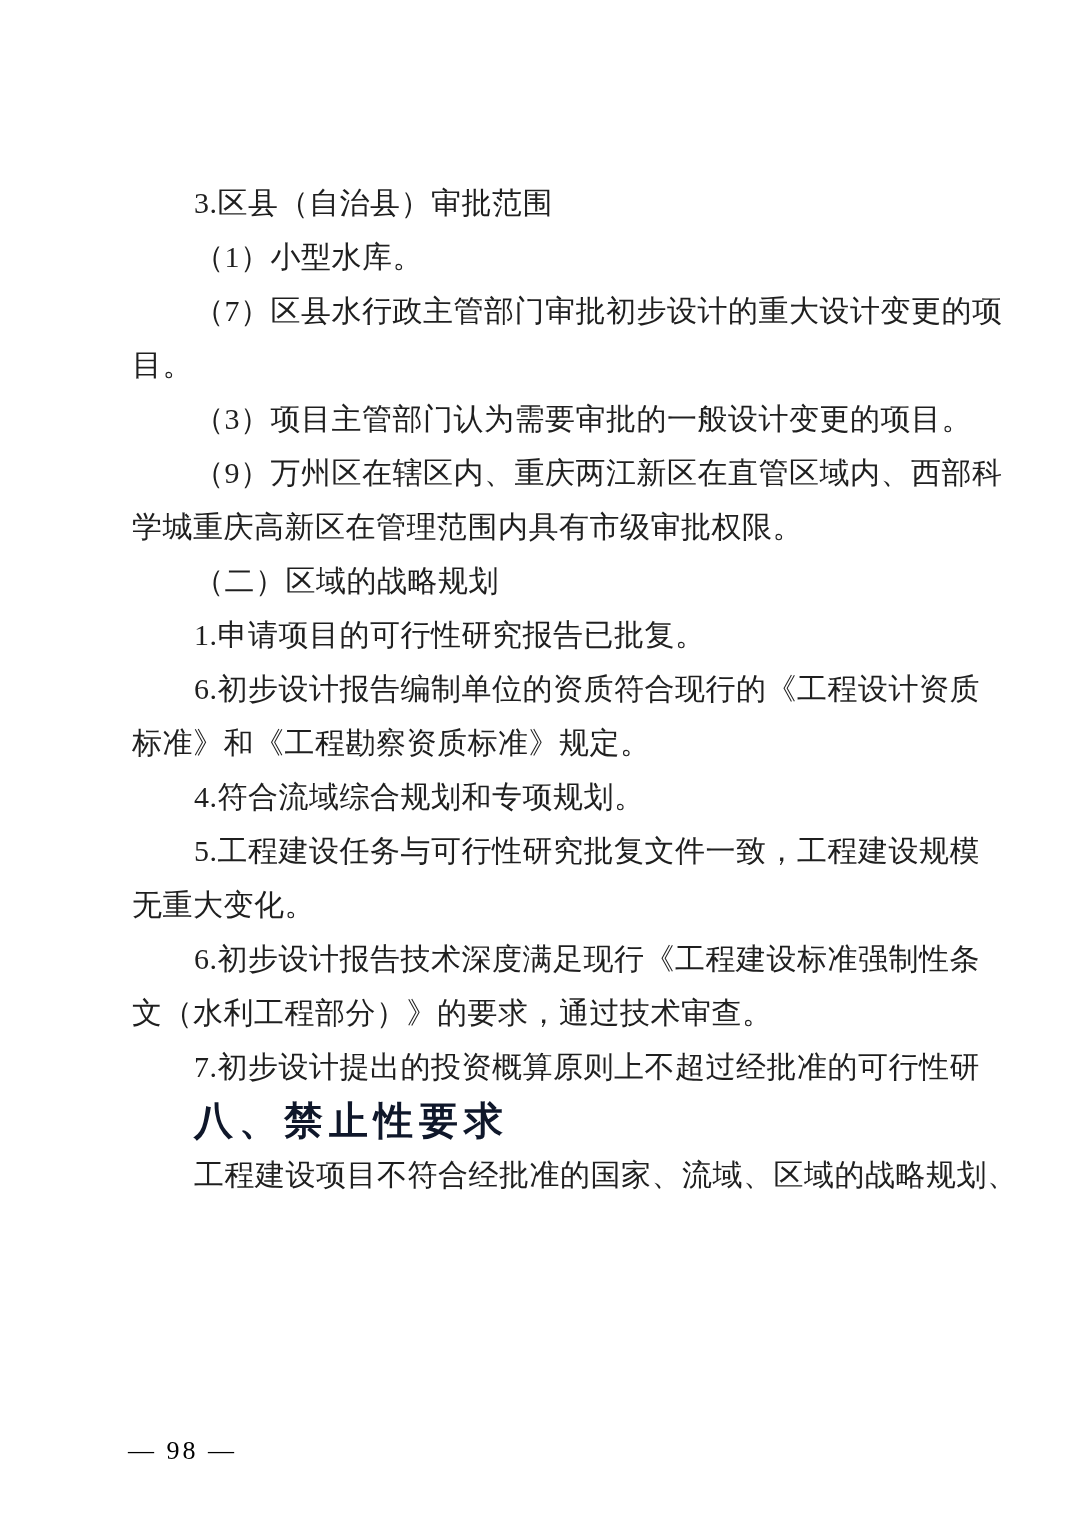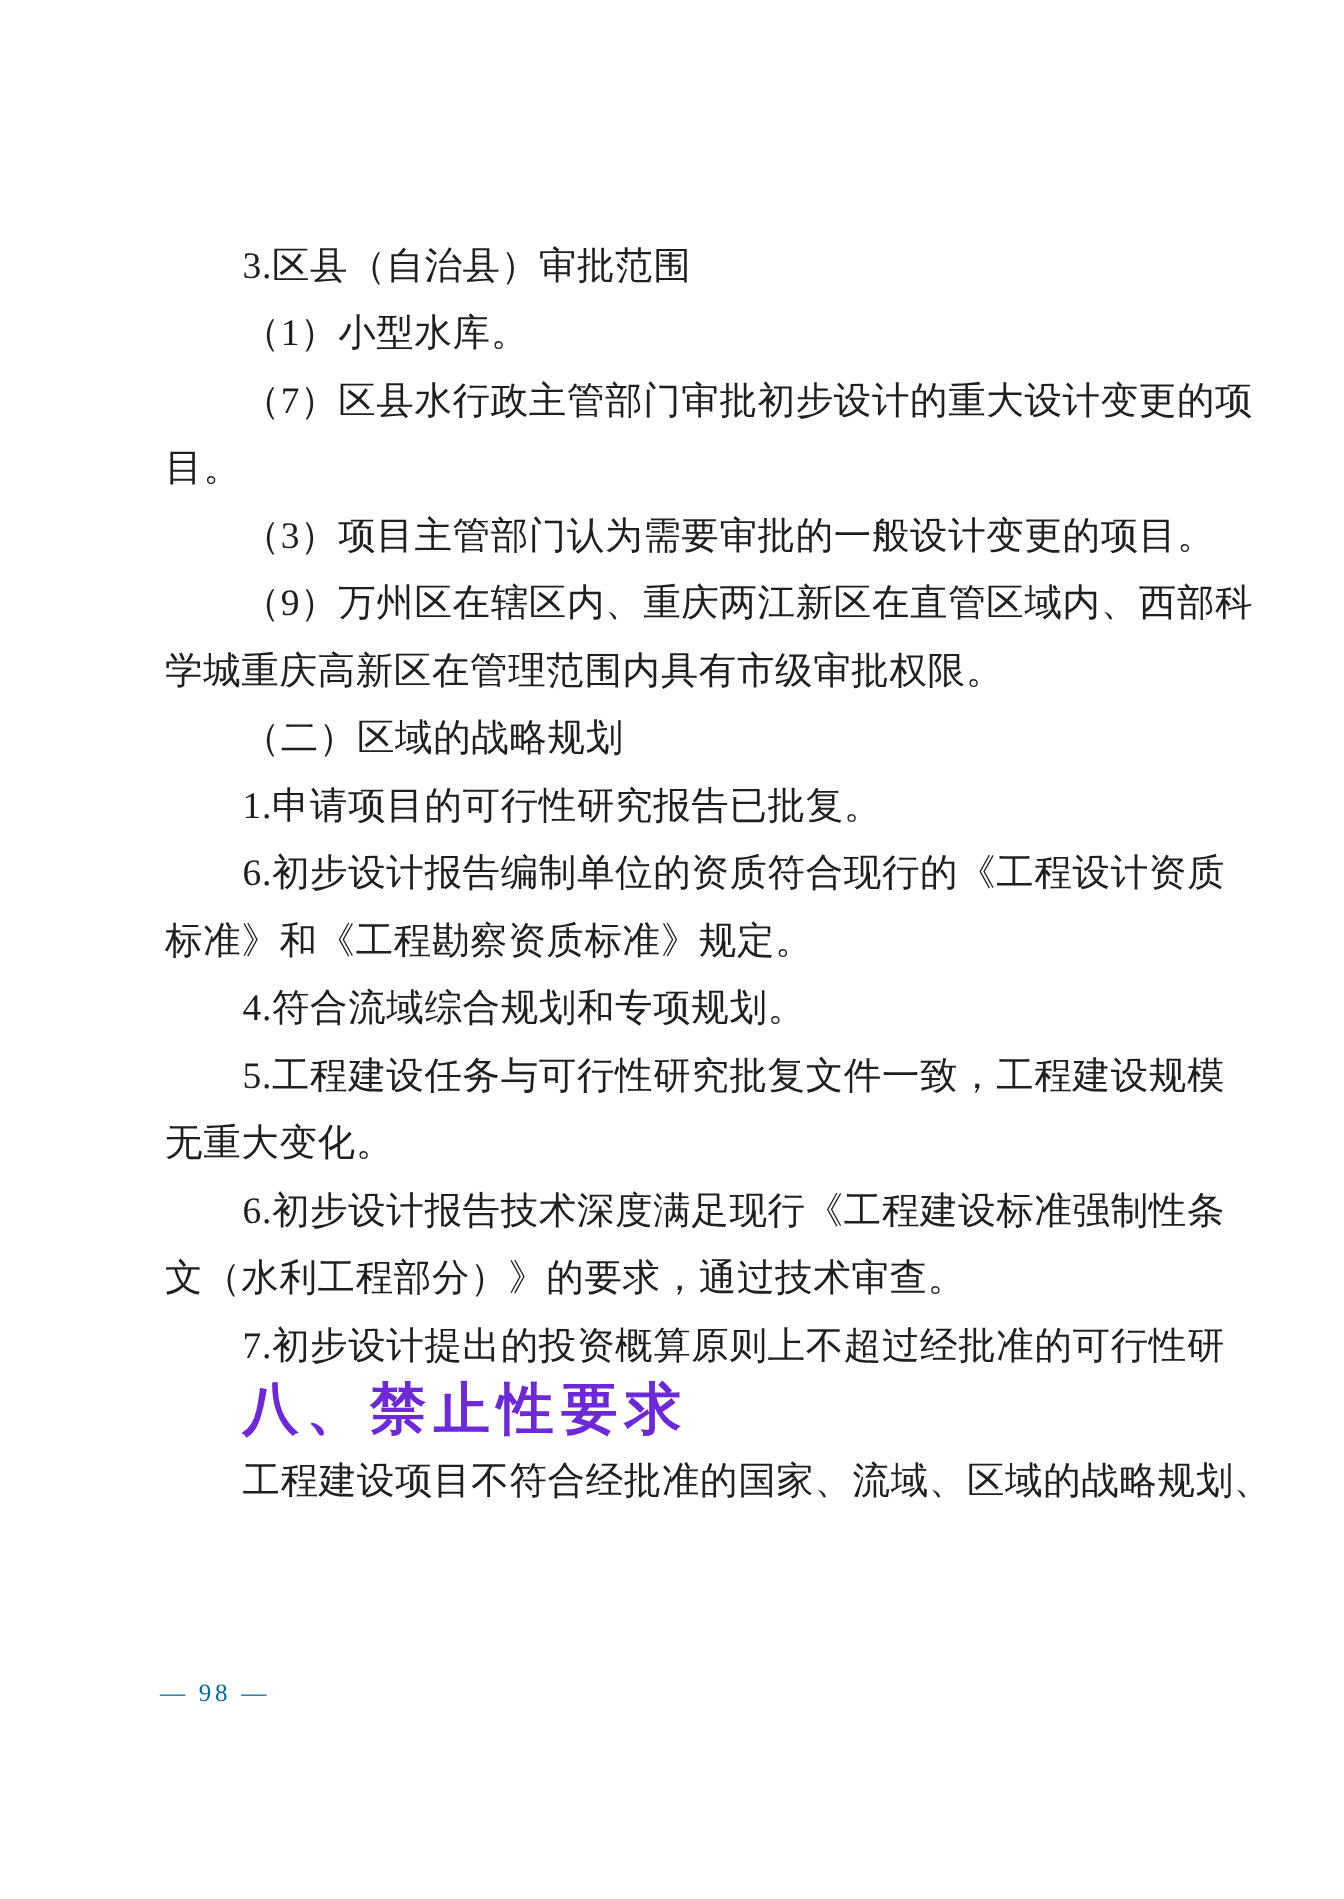--- a/index.html
+++ b/index.html
@@ -11,50 +11,50 @@
     position: relative;
     width: 1075px;
     height: 1519px;
     background: #ffffff;
     overflow: hidden;
     font-family: "Liberation Serif", "DejaVu Serif", serif;
   }
   .text-block {
     position: absolute;
     left: 132px;
-    top: 186px;
+    top: 176px;
     width: 812px;
   }
   .line {
     height: 54px;
     line-height: 54px;
     font-size: 30px;
     letter-spacing: 0.5px;
     color: #1f1f1f;
     white-space: nowrap;
     text-align: left;
   }
   .line.indent {
     padding-left: 62px;
   }
   .line.heading {
-    font-family: Liberation Mono, monospace;
+    font-family: Liberation Serif, serif;
     font-weight: 700;
-    font-size: 45px;
+    font-size: 39px;
     letter-spacing: 6px;
-    color: #6d28d9;
+    color: #0f172a;
   }
   .page-footer {
     position: absolute;
     left: 128px;
-    top: 1342px;
-    font-size: 20px;
+    top: 1438px;
+    font-size: 26px;
     line-height: 26px;
     letter-spacing: 3px;
-    color: #0369a1;
+    color: #000000;
     font-family: "Liberation Serif", "DejaVu Serif", serif;
   }
 </style>
 </head>
 <body>
 
 <div class="page">
   <div class="text-block">
       <div class="line indent">3.区县（自治县）审批范围</div>
       <div class="line indent">（1）小型水库。</div>

